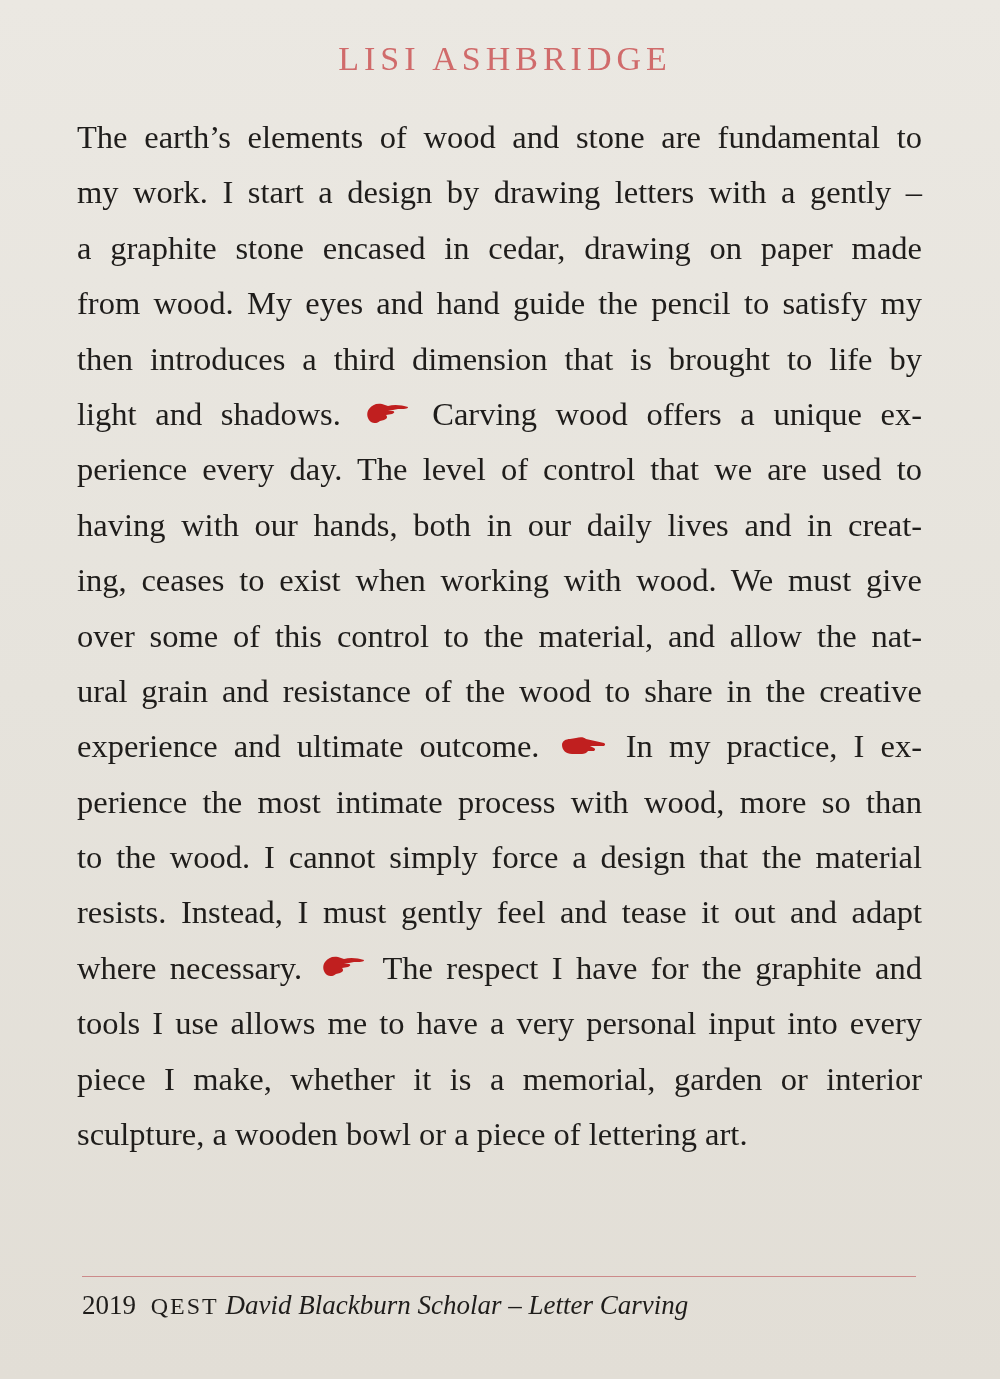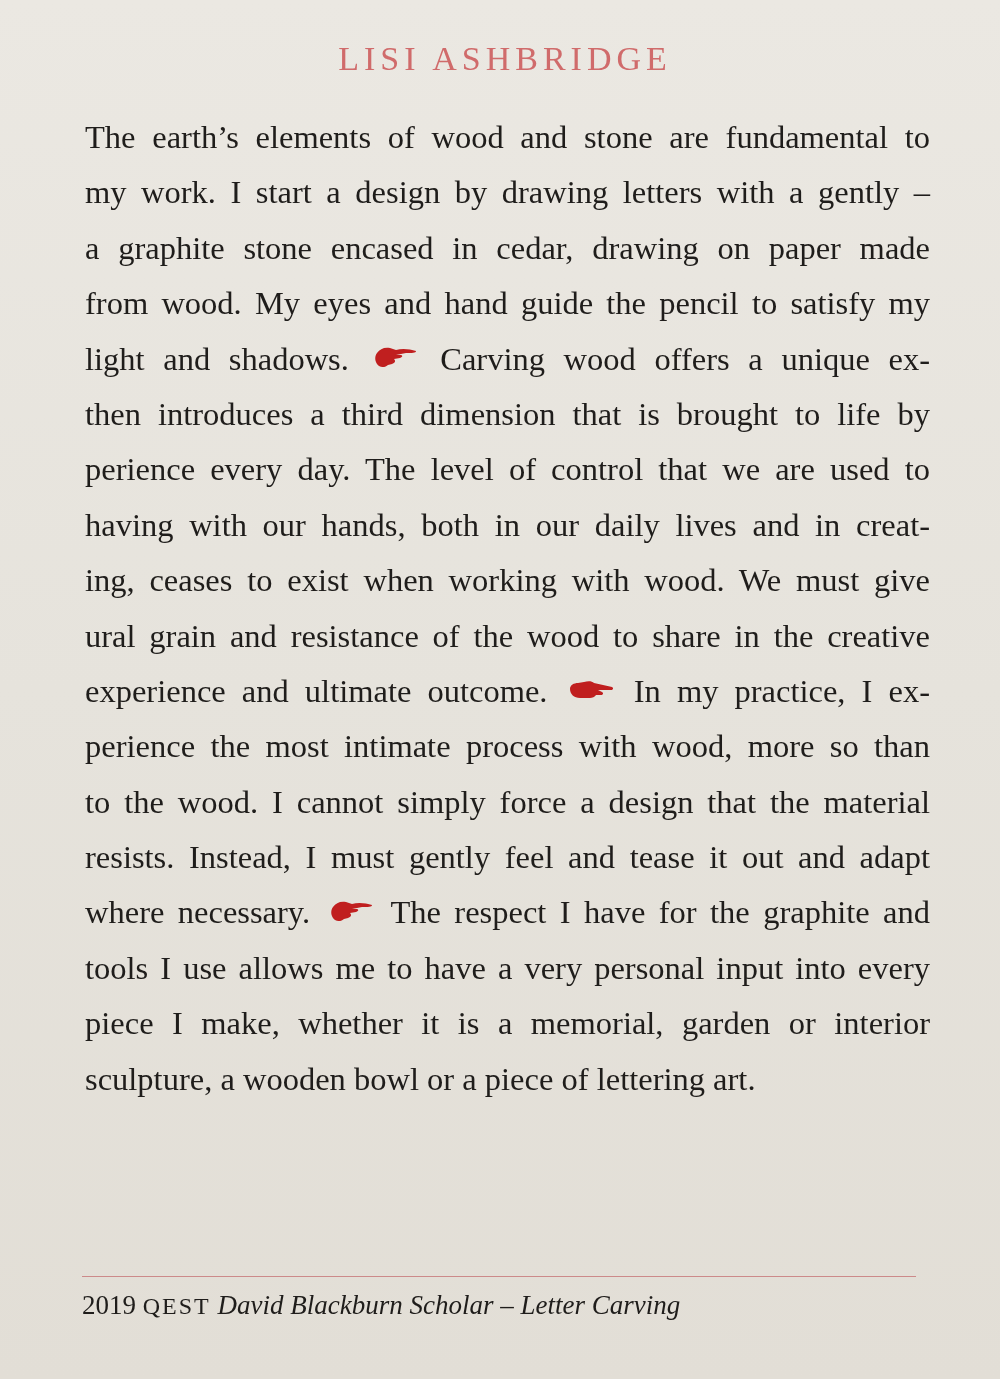--- a/index.html
+++ b/index.html
@@ -8,62 +8,63 @@
     background: linear-gradient(180deg, #ebe8e2 0%, #e6e3dc 50%, #e2ded6 100%);
     font-family: "Liberation Serif", "DejaVu Serif", serif;
     color:#1f1d1b;
     position:relative;
   }
   .heading {
     position:absolute; top:40px; left:0; width:1010px; text-align:center;
     color:#d06b6b; font-size:34px; letter-spacing:5px; font-weight:normal;
   }
   .body-text {
-    position:absolute; top:110px; left:85px; width:845px;
+    position:absolute; top:110px; left:77px; width:845px;
   }
   .line {
     display:block; height:55.4px; line-height:55.4px; font-size:32.5px;
     white-space:nowrap; text-align:justify; text-align-last:justify;
   }
   .line.last { text-align-last:left; }
   .fist {
     display:inline-block; width:46px; height:26px; vertical-align:middle; margin:0 4px;
     position:relative; top:-4px;
   }
   .rule {
     position:absolute; top:1276px; left:82px; width:834px; height:1px; background:#cc8a8a;
   }
   .footer {
     position:absolute; top:1290px; left:82px; font-size:27px; white-space:nowrap;
   }
   .footer .year { }
-  .footer .org { font-variant:small-caps; letter-spacing:2px; font-size:24px; }
+  .footer .org { font-variant:small-caps; letter-spacing:2px; font-size:24px;margin-left:8px; }
   .footer .title { font-style:italic; }
 </style>
 </head>
 <body>
 
 <div class="heading">LISI ASHBRIDGE</div>
 
 <div class="body-text">
   <span class="line">The earth’s elements of wood and stone are fundamental to</span>
   <span class="line">my work. I start a design by drawing letters with a gently –</span>
   <span class="line">a graphite stone encased in cedar, drawing on paper made</span>
   <span class="line">from wood. My eyes and hand guide the pencil to satisfy my</span>
+  <span class="line">then introduces a third dimension that is brought to life by</span>
   <span class="line">
     <span>light and shadows.</span>
     <svg class="fist" viewBox="0 0 46 26">
       <path d="M44 6 C38 4 30 3 24 5 L18 3 C12 2 8 4 5 8 C2 12 3 18 7 21 C10 23 14 22 16 20 L20 19 C23 18 24 16 22 14 L28 13 C31 12 31 10 28 10 L24 10 L34 8 C40 8 44 8 44 6 Z" fill="#c01f1f"></path>
     </svg>
     <span>Carving wood offers a unique ex-</span>
   </span>
-  <span class="line">then introduces a third dimension that is brought to life by</span>
   <span class="line">perience every day. The level of control that we are used to</span>
   <span class="line">having with our hands, both in our daily lives and in creat-</span>
   <span class="line">ing, ceases to exist when working with wood. We must give</span>
+  <span class="line">over some of this control to the material, and allow the nat-</span>
   <span class="line">ural grain and resistance of the wood to share in the creative</span>
   <span class="line">
     <span>experience and ultimate outcome.</span>
     <svg class="fist" viewBox="0 0 46 26">
       <path d="M2 12 C2 8 6 6 10 6 L16 5 C20 4 24 4 26 6 L44 10 C46 11 45 13 43 13 L30 13 L34 15 C36 16 35 18 33 18 L28 18 C27 20 24 21 22 21 L12 21 C6 21 2 17 2 12 Z" fill="#c01f1f"></path>
     </svg>
     <span>In my practice, I ex-</span>
   </span>
   <span class="line">perience the most intimate process with wood, more so than</span>
   <span class="line">to the wood. I cannot simply force a design that the material</span>

